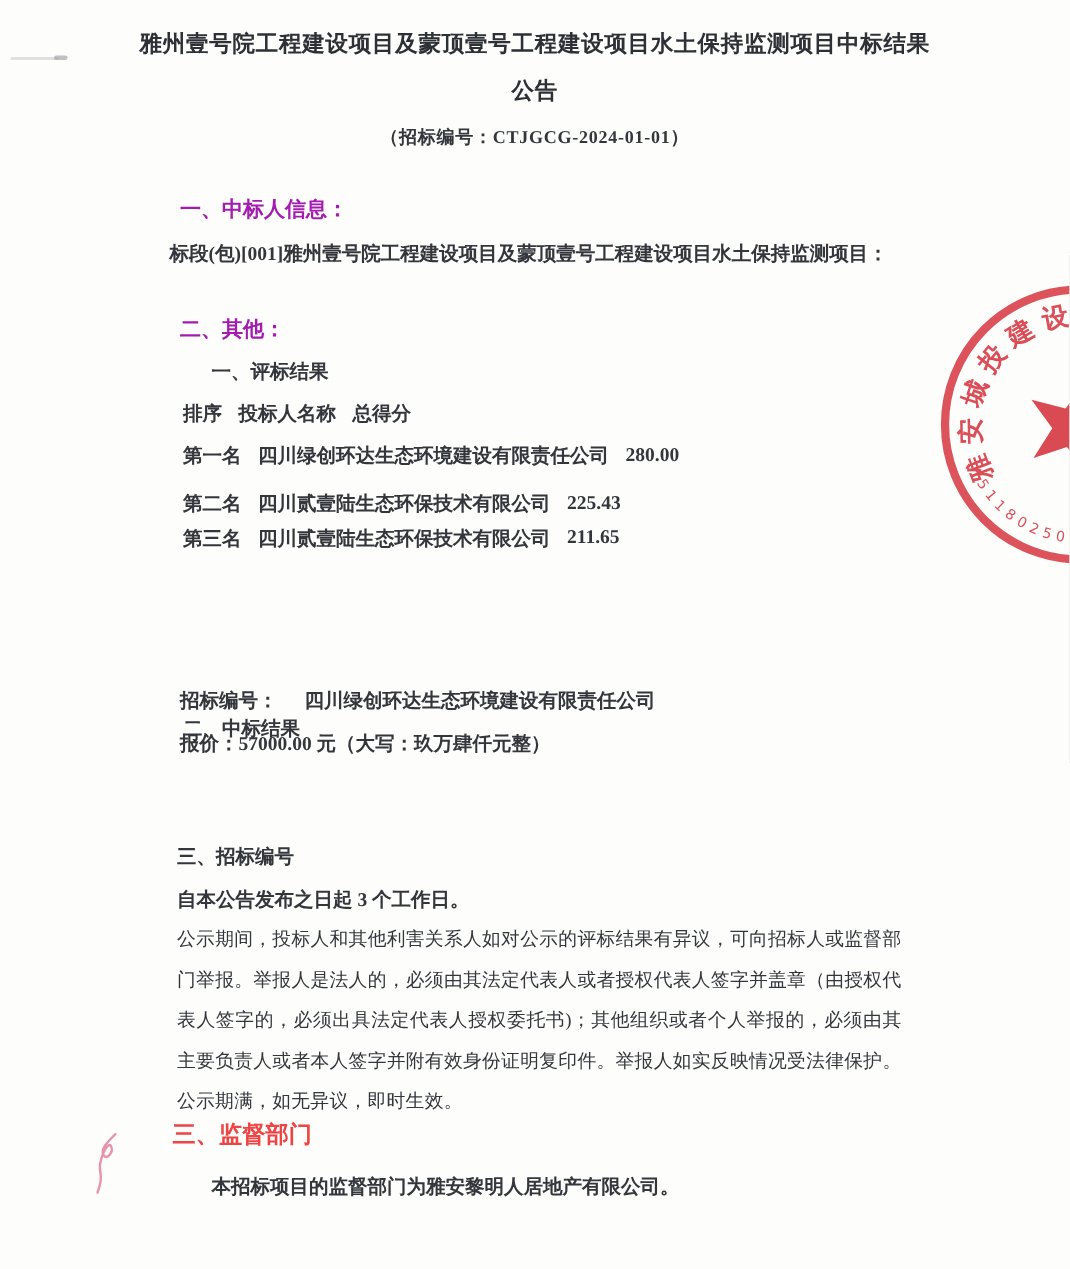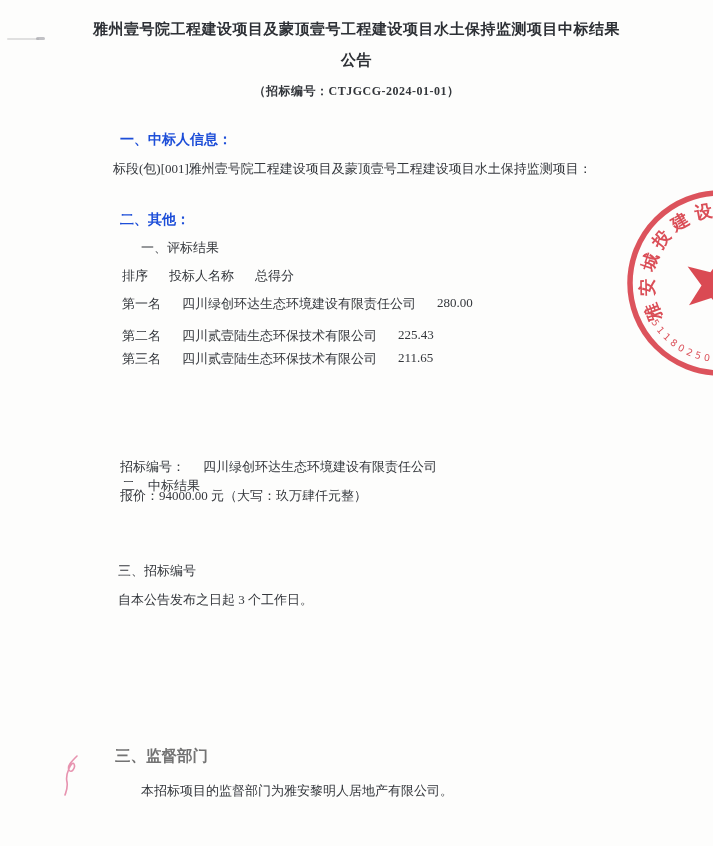--- a/index.html
+++ b/index.html
@@ -6,28 +6,28 @@
   .page{
     position:relative;
     width:713px;height:846px;
     margin:0 auto;
     background:#fdfdfc;
     overflow:hidden;
     font-family:"Liberation Serif","DejaVu Serif",serif;
     color:#33363b;
     font-size:13px;
   }
-  .abs{position:absolute;white-space:nowrap;}
+  .abs{position:absolute;white-space:nowrap;font-weight:bold;}
   .center{left:0;right:0;text-align:center;white-space:nowrap;}
   .title{font-weight:bold;font-size:15px;letter-spacing:0.5px;color:#2d3035;}
   .tender{font-weight:bold;font-size:12px;letter-spacing:0.5px;}
-  .h-bold{font-weight:bold;font-size:14px;color:#1d4ed8;}
-  .h-big{font-weight:bold;font-size:15.5px;color:#737373;}
+  .h-bold{font-weight:bold;font-size:14px;color:#a21caf;}
+  .h-big{font-weight:bold;font-size:15.5px;color:#ef4444;}
   .body-line{font-size:13px;}
-  .row{display:flex;gap:21px;}
+  .row{display:flex;gap:11px;}
   .para{
     position:absolute;
     white-space:normal;
     width:483px;
     line-height:27px;
     text-align:justify;
     font-size:12.5px;
     letter-spacing:0.2px;
   }
   .gap-lg{display:inline-block;width:44px;}
@@ -72,24 +72,25 @@
   <div class="abs body-line row" style="left:122px;top:350px;">
     <span>第三名</span>
     <span>四川贰壹陆生态环保技术有限公司</span>
     <span>211.65</span>
   </div>
 
   <div class="abs body-line" style="left:122px;top:429px;margin-top:48px;">二、中标结果</div>
   <div class="abs body-line" style="left:120px;top:458px;">
     <span>招标编号：</span><span class="gap-md"></span><span>四川绿创环达生态环境建设有限责任公司</span>
   </div>
-  <div class="abs body-line" style="left:120px;top:487px;">报价：94000.00 元（大写：玖万肆仟元整）</div>
+  <div class="abs body-line" style="left:120px;top:487px;">报价：57000.00 元（大写：玖万肆仟元整）</div>
 
   <div class="abs body-line" style="left:118px;top:562px;">三、招标编号</div>
   <div class="abs body-line" style="left:118px;top:591px;">自本公告发布之日起 3 个工作日。</div>
+  <div class="para" style="left:118px;top:613px;">公示期间，投标人和其他利害关系人如对公示的评标结果有异议，可向招标人或监督部门举报。举报人是法人的，必须由其法定代表人或者授权代表人签字并盖章（由授权代表人签字的，必须出具法定代表人授权委托书)；其他组织或者个人举报的，必须由其主要负责人或者本人签字并附有效身份证明复印件。举报人如实反映情况受法律保护。公示期满，如无异议，即时生效。</div>
 
   <div class="abs h-big" style="left:115px;top:746px;">三、监督部门</div>
   <div class="abs body-line" style="left:141px;top:782px;">本招标项目的监督部门为雅安黎明人居地产有限公司。</div>
 
   <svg class="artifact" style="left:55px;top:750px;" width="34" height="50" viewBox="0 0 34 50">
     <path d="M22,6 C16,12 12,16 14,20 C16,24 21,18 19,14 C17,10 10,24 12,32 C13,38 11,42 10,45" fill="none" stroke="#df6f96" stroke-width="1.6" opacity="0.75" stroke-linecap="round"></path>
   </svg>
 
   <div class="seal-wrap">
     <svg width="200" height="200" viewBox="0 0 200 200">

